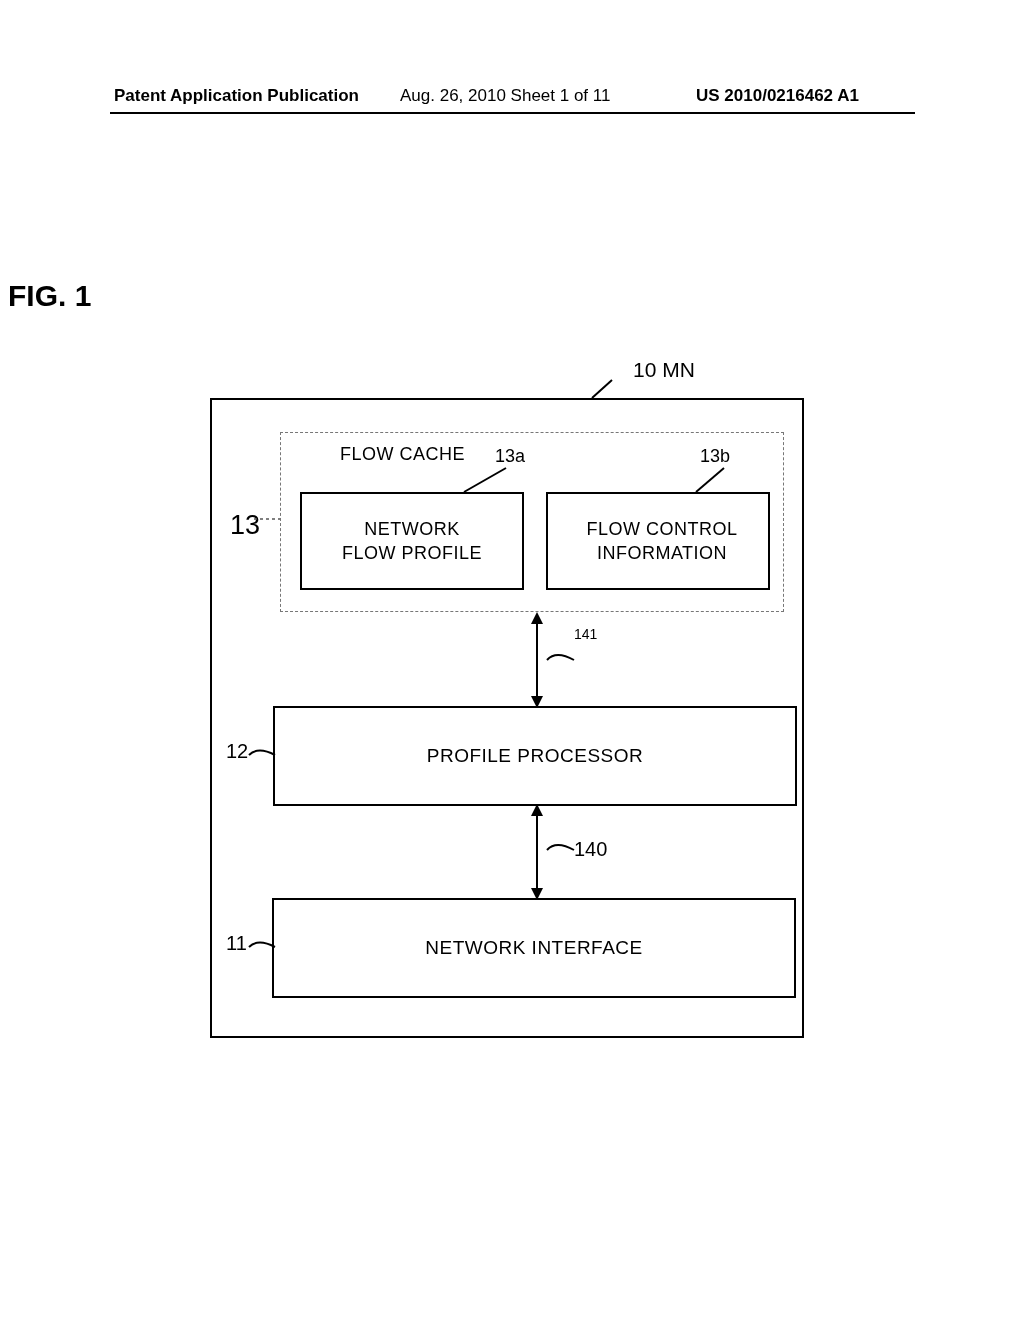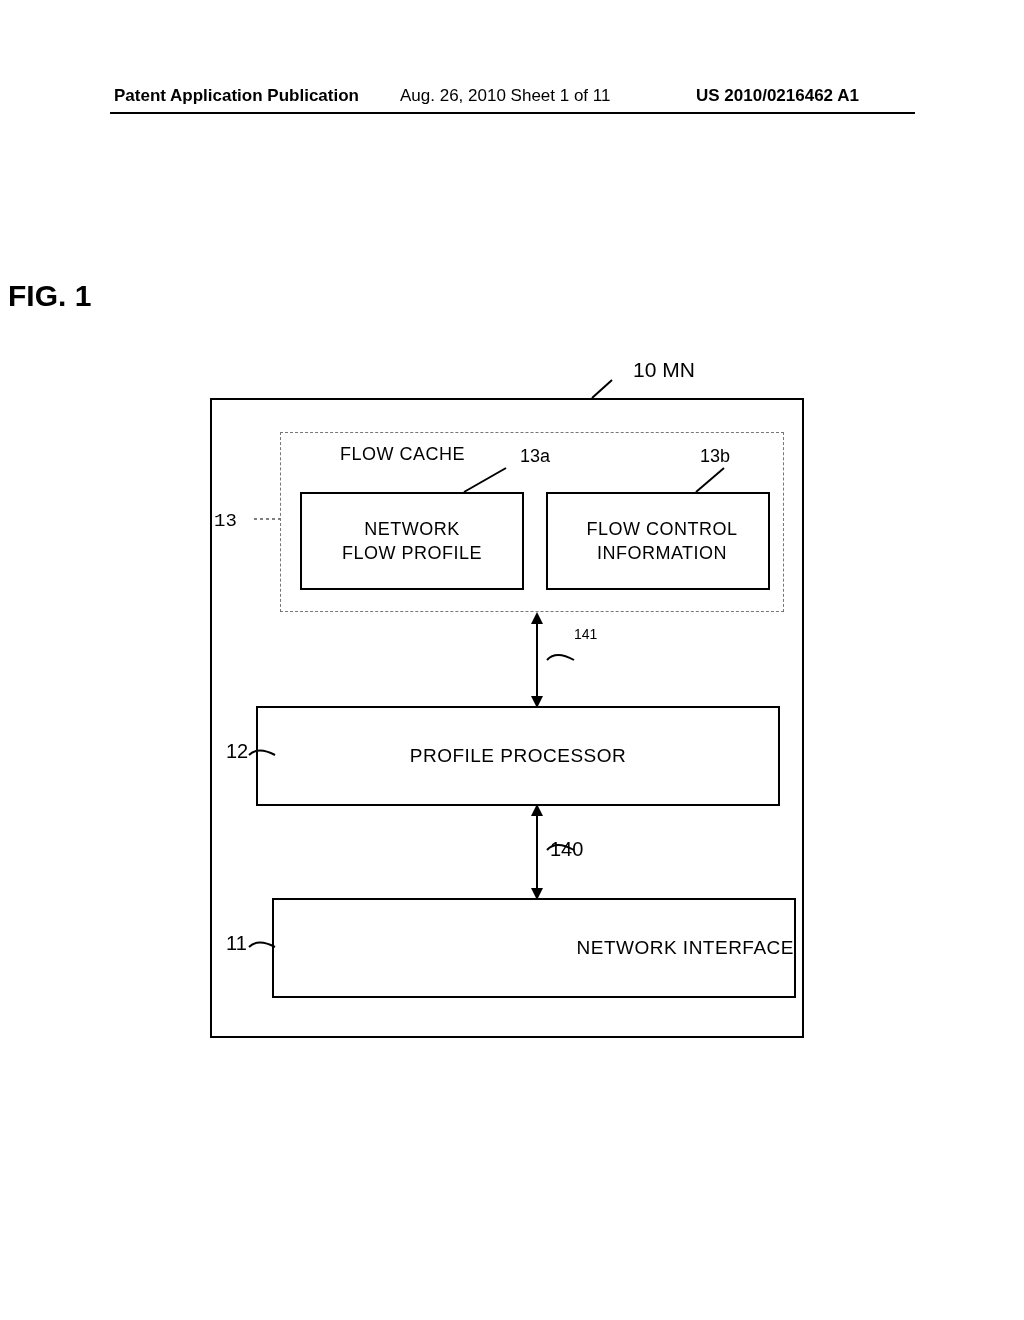--- a/index.html
+++ b/index.html
@@ -92,21 +92,21 @@
   .flow-cache-label {
     position: absolute;
     top: 444px;
     left: 340px;
     font-size: 18px;
     letter-spacing: .5px;
   }
   .label-13a {
     position: absolute;
     top: 446px;
-    left: 520px;
+    left: 495px;
     font-size: 18px;
   }
   .label-13b {
     position: absolute;
     top: 446px;
     left: 700px;
     font-size: 18px;
   }
   .ptr-13a {
     position: absolute;
@@ -150,23 +150,22 @@
     align-items: center;
     justify-content: center;
     text-align: center;
     font-size: 18px;
     line-height: 1.35;
     letter-spacing: .5px;
   }
   .label-13 {
     position: absolute;
     top: 510px;
-    left: 214px;
-    font-size: 19px;
-    font-family: Liberation Mono, monospace;
+    left: 230px;
+    font-size: 27px;
   }
   .dash-13 {
     position: absolute;
     top: 518px;
     left: 254px;
     width: 26px;
     height: 2px;
   }
   .arrow-141 {
     position: absolute;
@@ -186,21 +185,21 @@
     position: absolute;
     top: 648px;
     left: 546px;
     width: 30px;
     height: 24px;
     pointer-events: none;
   }
   .box-pp {
     position: absolute;
     top: 706px;
-    left: 256px;
+    left: 273px;
     width: 520px;
     height: 96px;
     border: 2.5px solid #000;
     display: flex;
     align-items: center;
     justify-content: center;
     font-size: 19px;
     letter-spacing: .5px;
   }
   .label-12 {
@@ -221,41 +220,41 @@
     position: absolute;
     top: 804px;
     left: 520px;
     width: 34px;
     height: 96px;
     pointer-events: none;
   }
   .label-140 {
     position: absolute;
     top: 838px;
-    left: 550px;
+    left: 574px;
     font-size: 20px;
   }
   .curve-140 {
     position: absolute;
     top: 838px;
     left: 546px;
     width: 30px;
     height: 24px;
     pointer-events: none;
   }
   .box-ni {
     position: absolute;
     top: 898px;
     left: 272px;
     width: 520px;
     height: 96px;
     border: 2.5px solid #000;
     display: flex;
     align-items: center;
-    justify-content: flex-end;
+    justify-content: center;
     font-size: 19px;
     letter-spacing: .5px;
   }
   .label-11 {
     position: absolute;
     top: 932px;
     left: 226px;
     font-size: 20px;
   }
   .curve-11 {

